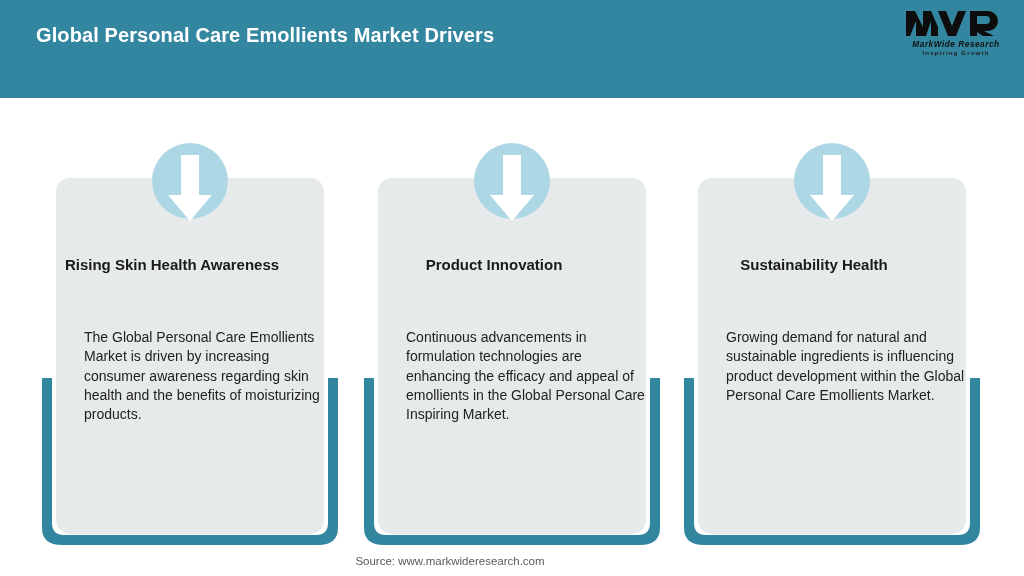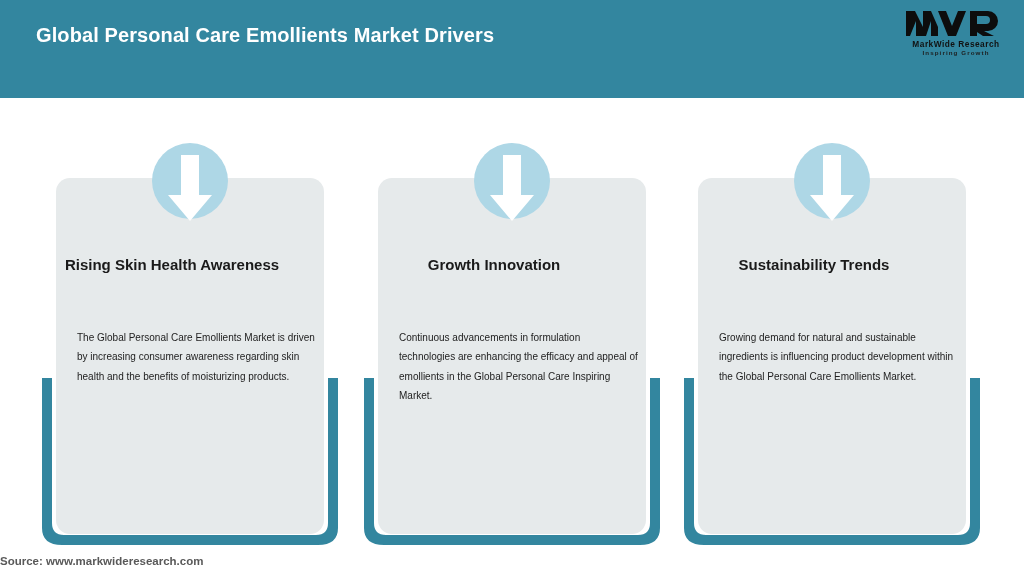--- a/index.html
+++ b/index.html
@@ -57,20 +57,21 @@
     display: block;
   }
   .logo-name {
     font-size: 8.3px;
     font-weight: bold;
     color: #111111;
     letter-spacing: 0.5px;
     line-height: 10px;
     margin-top: 1px;
     white-space: nowrap;
+    font-style: italic;
   }
   .logo-tag {
     font-size: 6.2px;
     font-weight: bold;
     color: #1d1d1d;
     letter-spacing: 1.1px;
     line-height: 8px;
     white-space: nowrap;
   }
 
@@ -131,37 +132,38 @@
     width: 232px;
     text-align: center;
     font-size: 15px;
     font-weight: bold;
     color: #1a1a1a;
     line-height: 19px;
   }
 
   .card-body {
     position: absolute;
-    left: 35px;
+    left: 42px;
     top: 185px;
     width: 240px;
-    font-size: 10px;
+    font-size: 14px;
     color: #222222;
     line-height: 19.3px;
     text-align: left;
   }
 
   
   .footer-source {
     position: absolute;
     left: 0;
     top: 555px;
     width: 900px;
+    text-align: center;
     font-size: 11.5px;
-    font-weight: bold;
+    font-weight: normal;
     color: #595959;
   }
   .footer-note {
     position: absolute;
     right: 16px;
     top: 557px;
     font-size: 8.6px;
     color: #333333;
     white-space: nowrap;
   }
@@ -214,36 +216,36 @@
         <path d="M0,0 L10,0 L10,145 Q10,157 22,157 L274,157 Q286,157 286,145 L286,0 L296,0 L296,150 Q296,167 276,167 L20,167 Q0,167 0,150 Z" fill="#33869f"></path>
       </svg>
     </div>
     <div class="panel"></div>
     <div class="badge">
       <svg class="badge-svg" viewBox="0 0 76 90">
         <circle cx="38" cy="38" r="38" fill="#aed7e6"></circle>
         <path d="M29,12 L47,12 L47,52 L60,52 L38,78 L16,52 L29,52 Z" fill="#ffffff"></path>
       </svg>
     </div>
-    <div class="card-title">Growth Innovation</div>
+    <div class="card-title">Product Innovation</div>
     <div class="card-body">Continuous advancements in formulation technologies are enhancing the efficacy and appeal of emollients in the Global Personal Care Inspiring Market.</div>
   </div>
 
   <div class="card-wrap c2">
     <div class="bracket">
       <svg class="bracket-svg" viewBox="0 0 296 167" preserveAspectRatio="none">
         <path d="M0,0 L10,0 L10,145 Q10,157 22,157 L274,157 Q286,157 286,145 L286,0 L296,0 L296,150 Q296,167 276,167 L20,167 Q0,167 0,150 Z" fill="#33869f"></path>
       </svg>
     </div>
     <div class="panel"></div>
     <div class="badge">
       <svg class="badge-svg" viewBox="0 0 76 90">
         <circle cx="38" cy="38" r="38" fill="#aed7e6"></circle>
         <path d="M29,12 L47,12 L47,52 L60,52 L38,78 L16,52 L29,52 Z" fill="#ffffff"></path>
       </svg>
     </div>
-    <div class="card-title">Sustainability Trends</div>
+    <div class="card-title">Sustainability Health</div>
     <div class="card-body">Growing demand for natural and sustainable ingredients is influencing product development within the Global Personal Care Emollients Market.</div>
   </div>
 
   <div class="footer-source">Source: www.markwideresearch.com</div>
 
 </div>
 
 </body></html>

